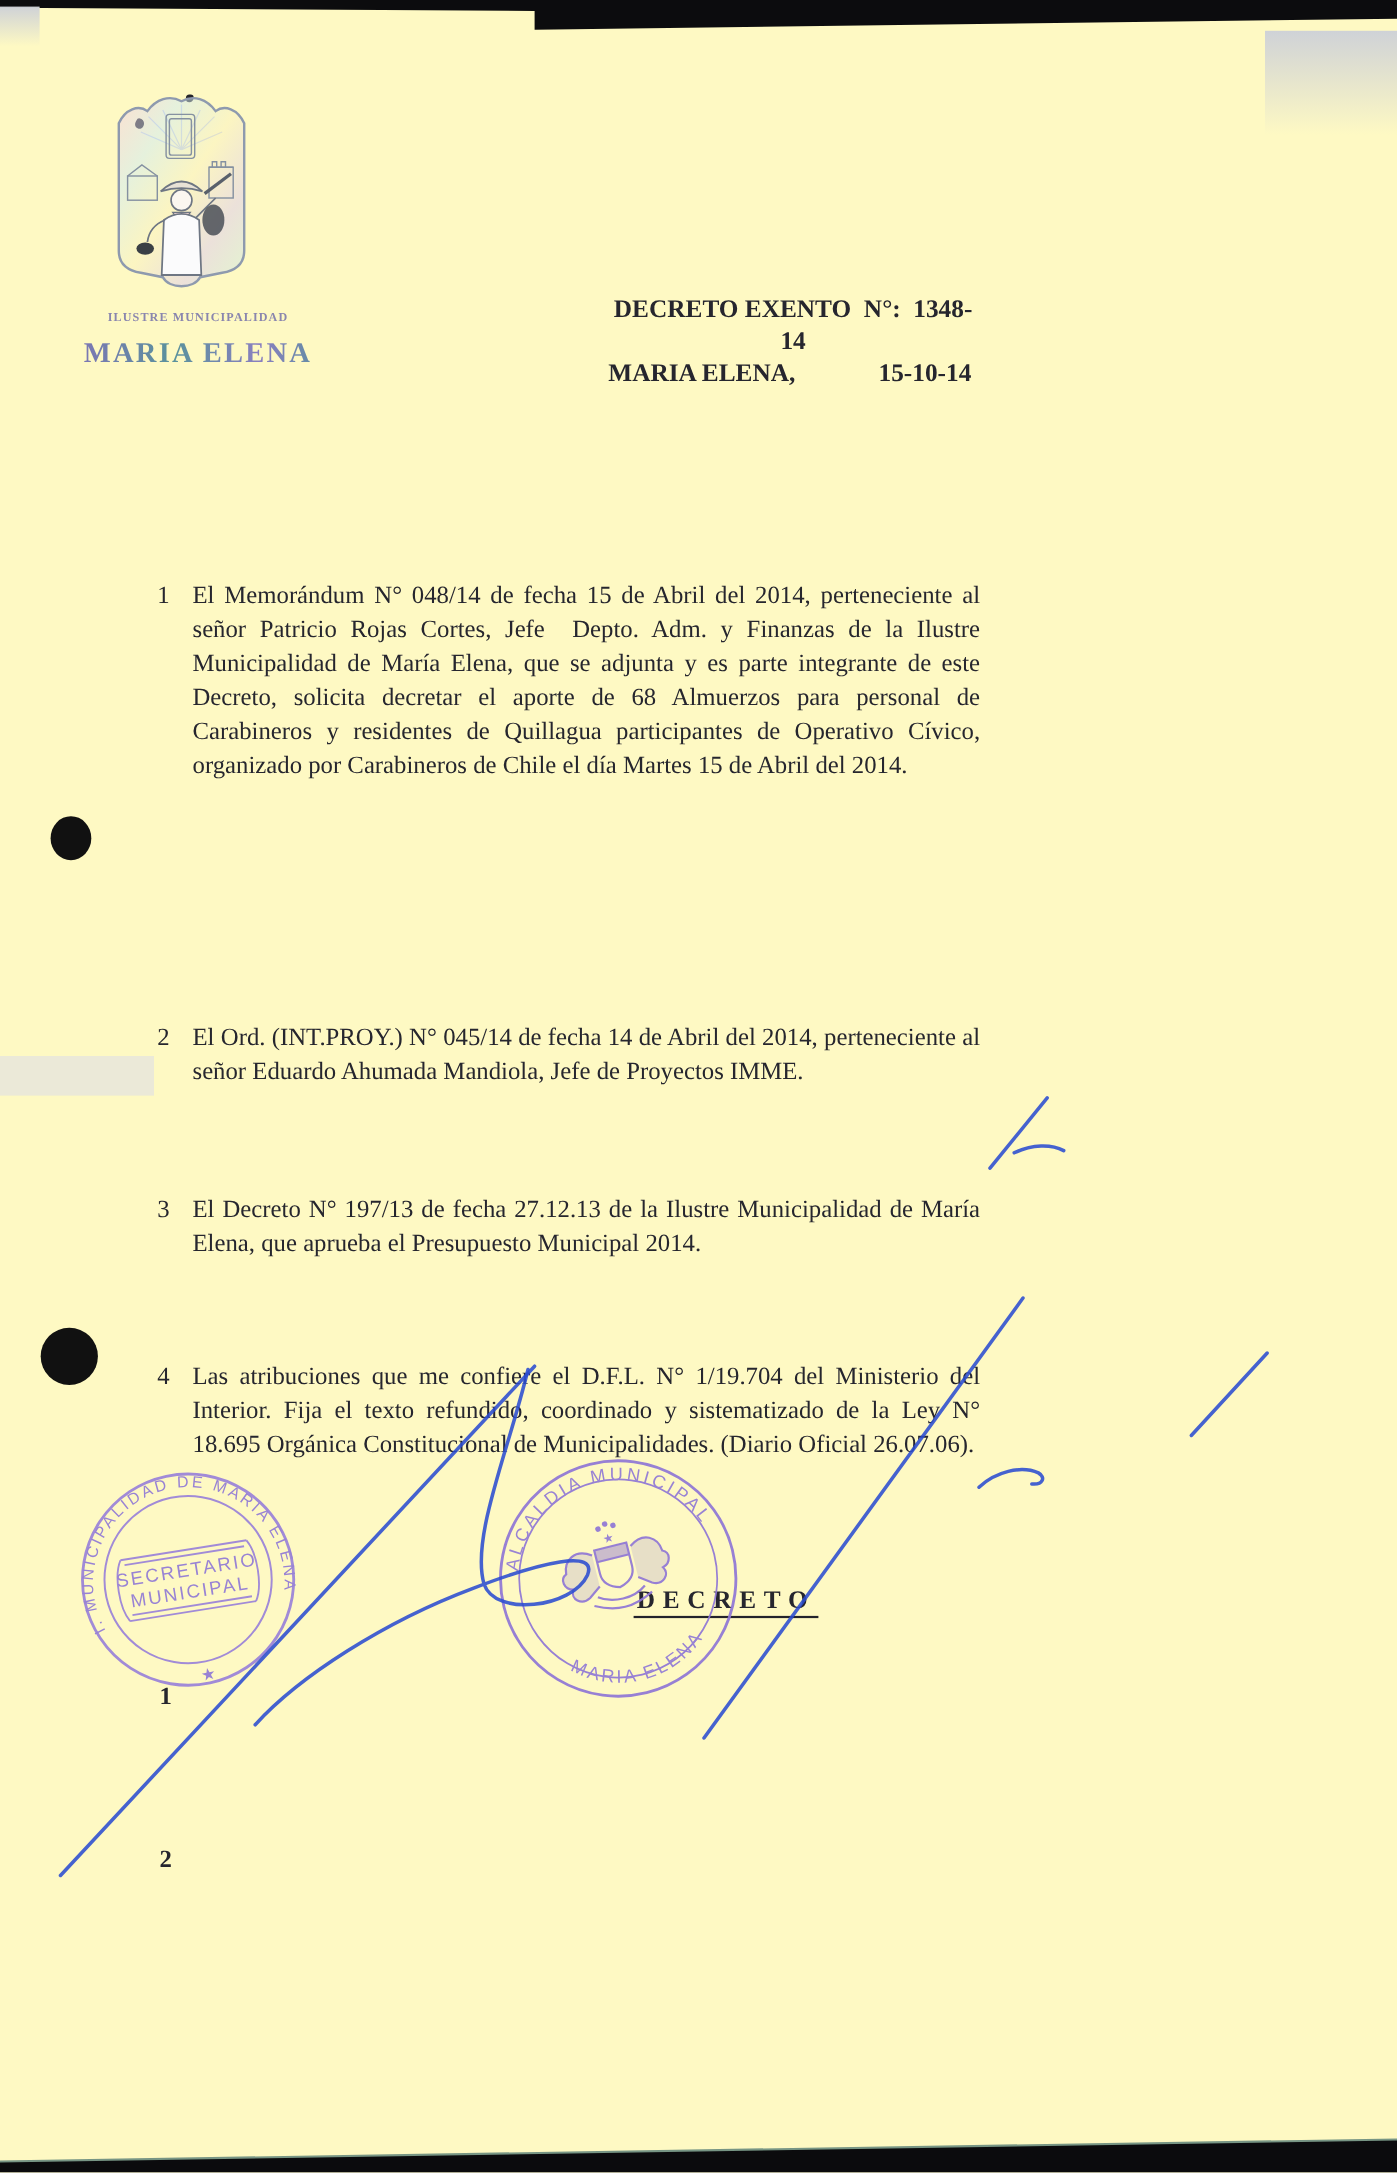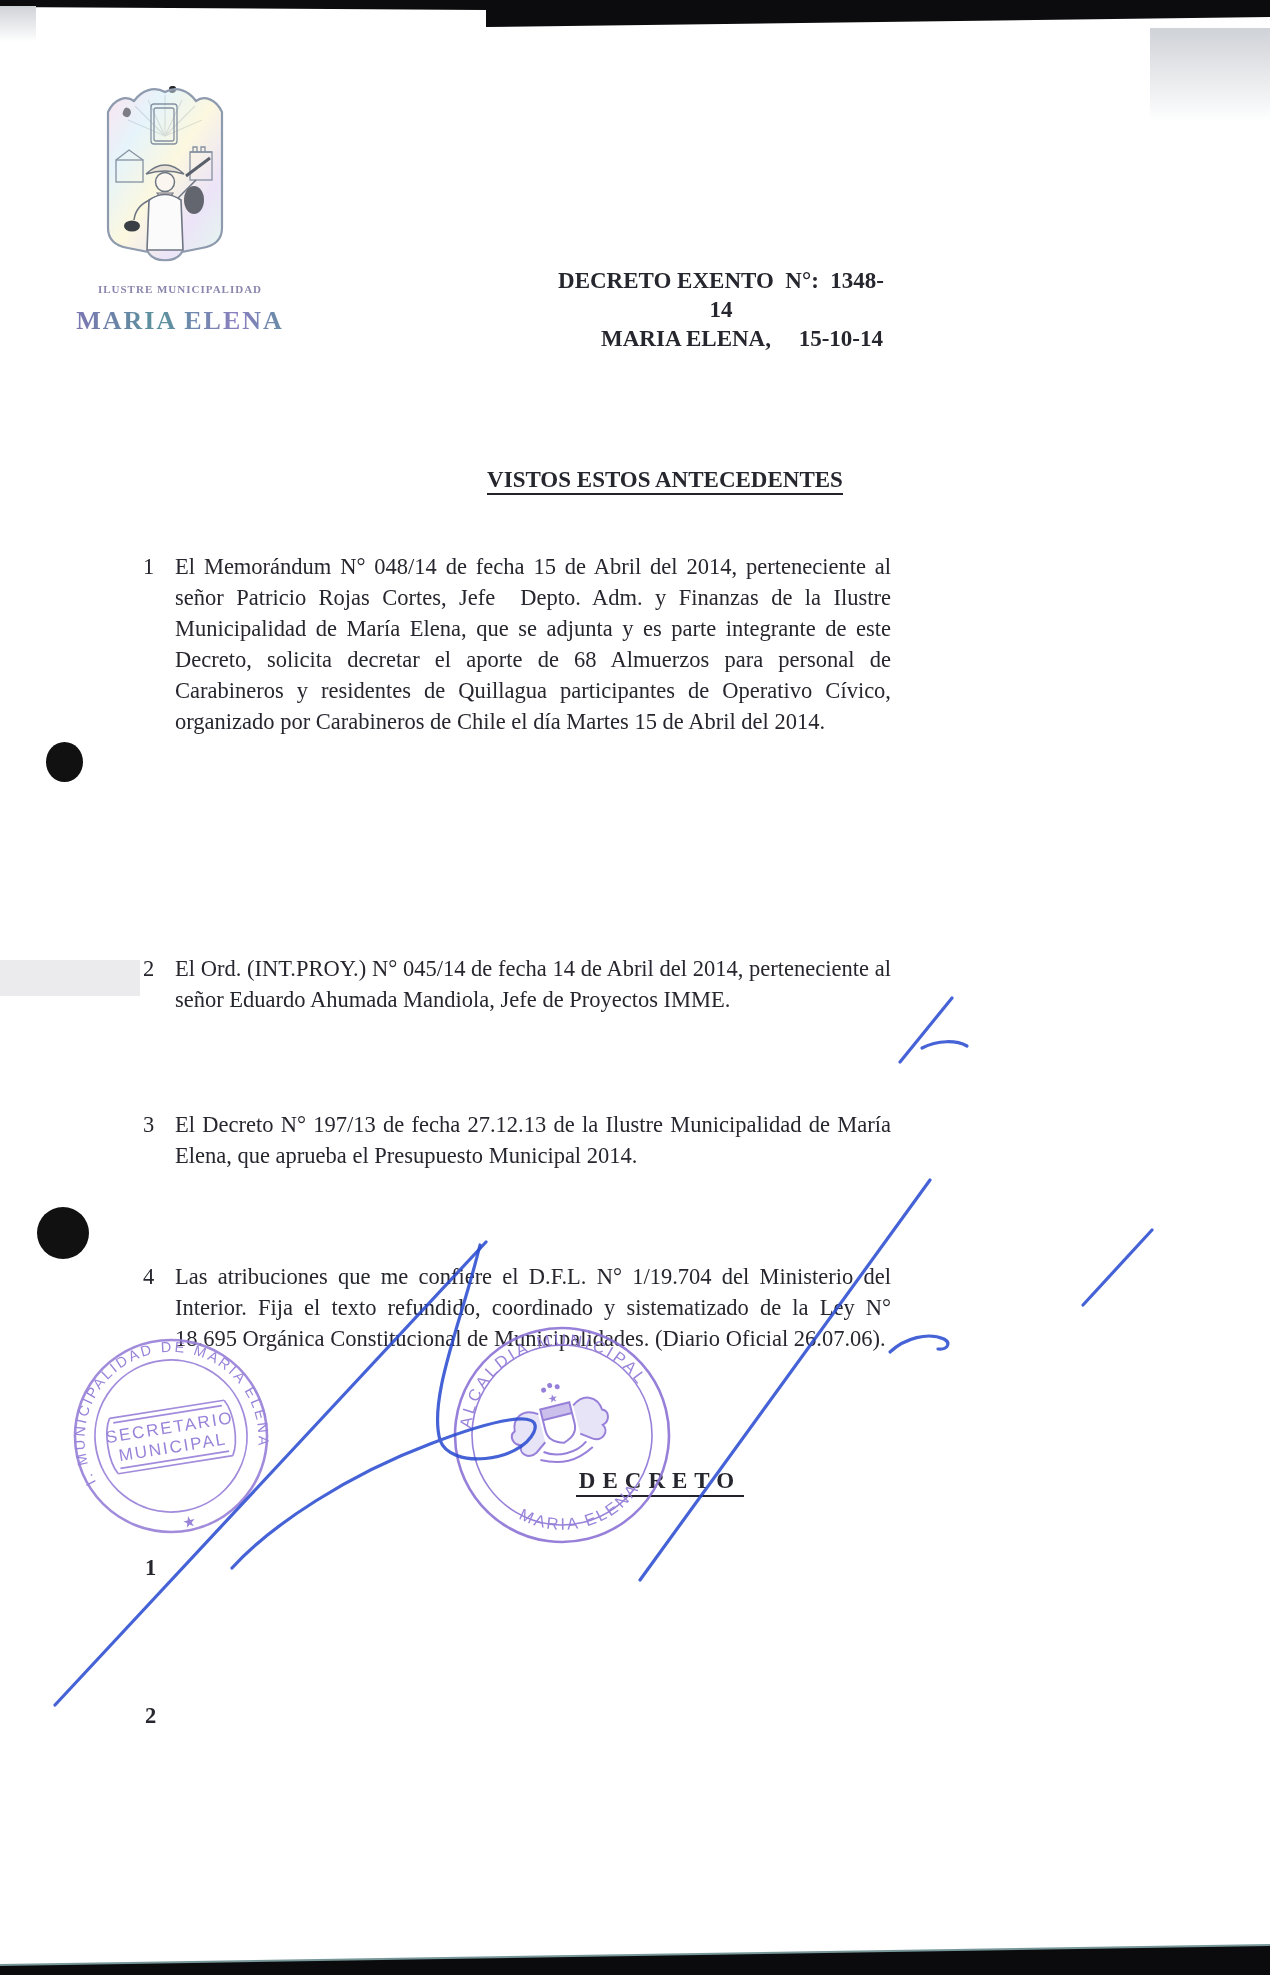--- a/index.html
+++ b/index.html
@@ -1,18 +1,18 @@
 <!DOCTYPE html>
 <html><head>
 <meta charset="utf-8">
 <style>
   html,body{margin:0;padding:0;background:#888;}
   .page{
     position:relative;width:1270px;height:1975px;margin:0 auto;
-    background:#ffffff;overflow:hidden;
+    background:#fef9c3;overflow:hidden;
     font-family:"Liberation Serif", serif;color:#26262e;
   }
   
   .artifact{position:absolute;pointer-events:none;}
   .corner-wash{position:absolute;background:linear-gradient(180deg,#cfd2d7 0%,rgba(207,210,215,0) 90%);}
   .hole{position:absolute;background:#111;border-radius:50%;}
   
   .logo-wrap{position:absolute;left:88px;top:80px;width:154px;height:205px;}
   .logo-caption-small{
     position:absolute;left:66px;top:283px;width:228px;text-align:center;
@@ -20,21 +20,21 @@
     letter-spacing:1px;color:#8a86ae;
   }
   .logo-caption-large{
     position:absolute;left:66px;top:294px;width:228px;text-align:center;
     font-weight:bold;font-size:26px;letter-spacing:2px;
     background:linear-gradient(90deg,#7f74b6 0%,#5a929c 40%,#8a7fc0 75%,#5e8fa0 100%);
     -webkit-background-clip:text;background-clip:text;color:transparent;
   }
   
   .header-block{position:absolute;left:553px;top:224px;width:336px;font-weight:bold;font-size:23px;line-height:29px;text-align:center;}
-  .header-line2{display:flex;justify-content:space-between;padding-right:6px;margin-left:48px;}
+  .header-line2{display:flex;justify-content:space-between;padding-right:6px;}
   
   .vistos-title{position:absolute;left:365px;top:338px;width:600px;text-align:center;font-size:23px;font-weight:bold;}
   .vistos-title span{border-bottom:2.5px solid #23232b;padding-bottom:1px;}
   .decreto-title{position:absolute;left:360px;top:910px;width:600px;text-align:center;font-size:23px;font-weight:bold;}
   .decreto-title span{border-bottom:2.5px solid #23232b;letter-spacing:7px;padding:0 3px 2px 3px;}
   
   .v-item{position:absolute;left:143px;width:748px;display:flex;font-size:22.5px;line-height:31px;}
   .v-item .num{width:32px;flex:0 0 32px;}
   .v-item .txt{flex:1;text-align:justify;}
   .d-item{position:absolute;left:145px;width:742px;display:flex;font-size:22.5px;line-height:31px;}
@@ -122,21 +122,20 @@
   <div class="logo-caption-large text-layer">MARIA ELENA</div>
 
   <div class="header-block text-layer">
     <div>DECRETO EXENTO&nbsp; N°:&nbsp; 1348-14</div>
     <div class="header-line2">
       <span>MARIA ELENA,</span>
       <span>15-10-14</span>
     </div>
   </div>
 
-  <div class="vistos-title text-layer"><span>VISTOS ESTOS ANTECEDENTES</span></div>
 
   <div class="v-item text-layer" style="top:396px;">
     <span class="num">1</span>
     <span class="txt">El Memorándum N° 048/14 de fecha 15 de Abril del 2014, perteneciente al señor Patricio Rojas Cortes, Jefe&nbsp; Depto. Adm. y Finanzas de la Ilustre Municipalidad de María Elena, que se adjunta y es parte integrante de este Decreto, solicita decretar el aporte de 68 Almuerzos para personal de Carabineros y residentes de Quillagua participantes de Operativo Cívico, organizado por Carabineros de Chile el día Martes 15 de Abril del 2014.</span>
   </div>
   <div class="v-item text-layer" style="top:612px;">
     <span class="num">2</span>
     <span class="txt">El Ord. (INT.PROY.) N° 045/14 de fecha 14 de Abril del 2014, perteneciente al señor Eduardo Ahumada Mandiola, Jefe de Proyectos IMME.</span>
   </div>
   <div class="v-item text-layer" style="top:706px;">

